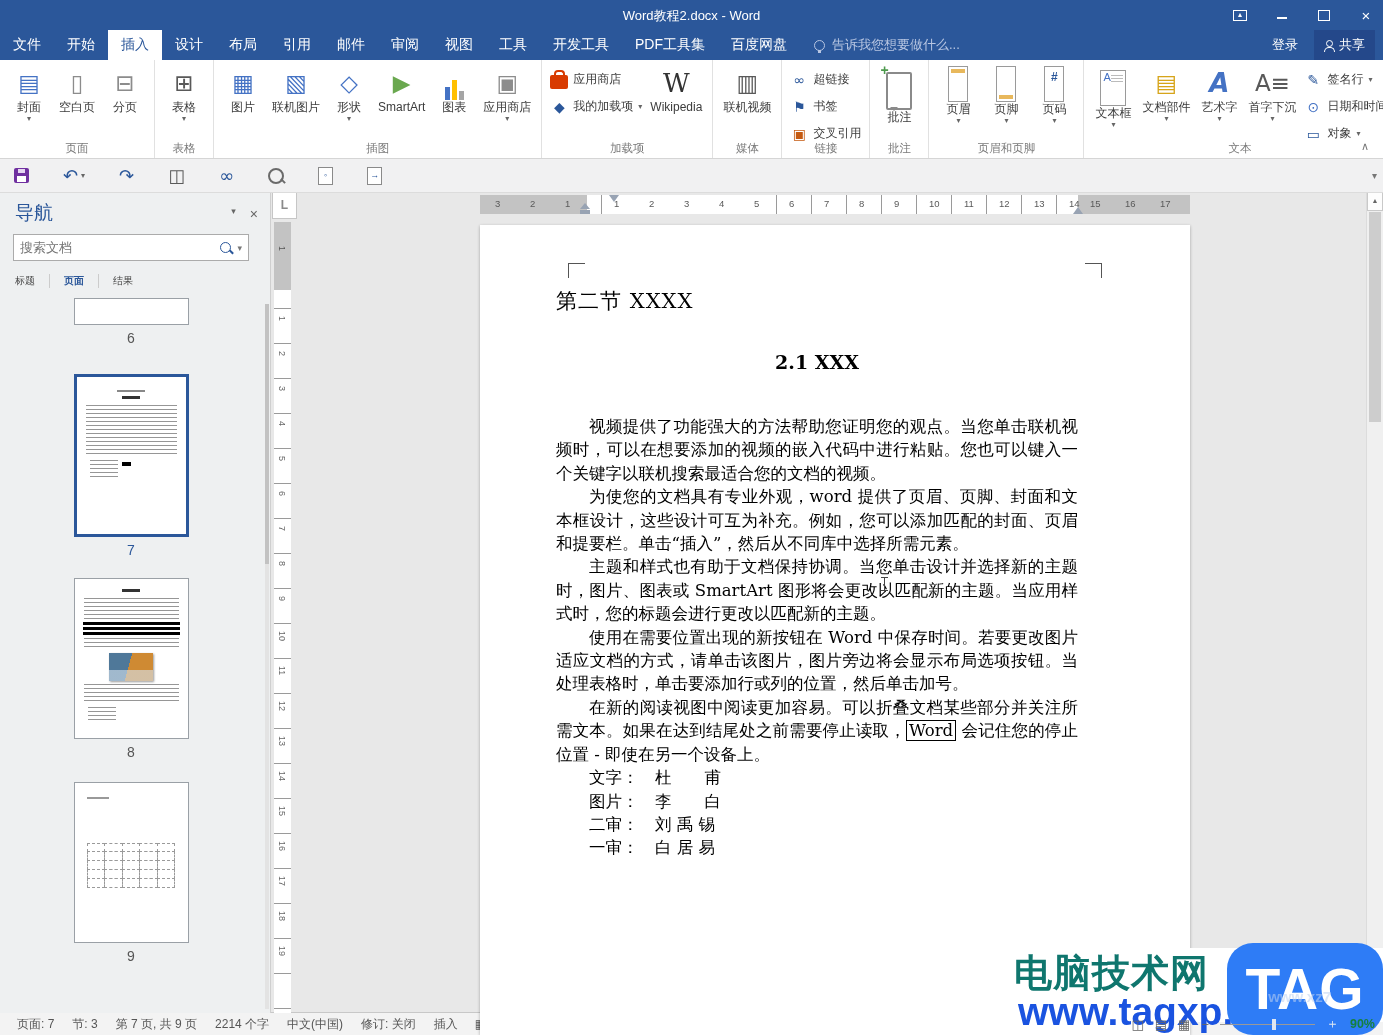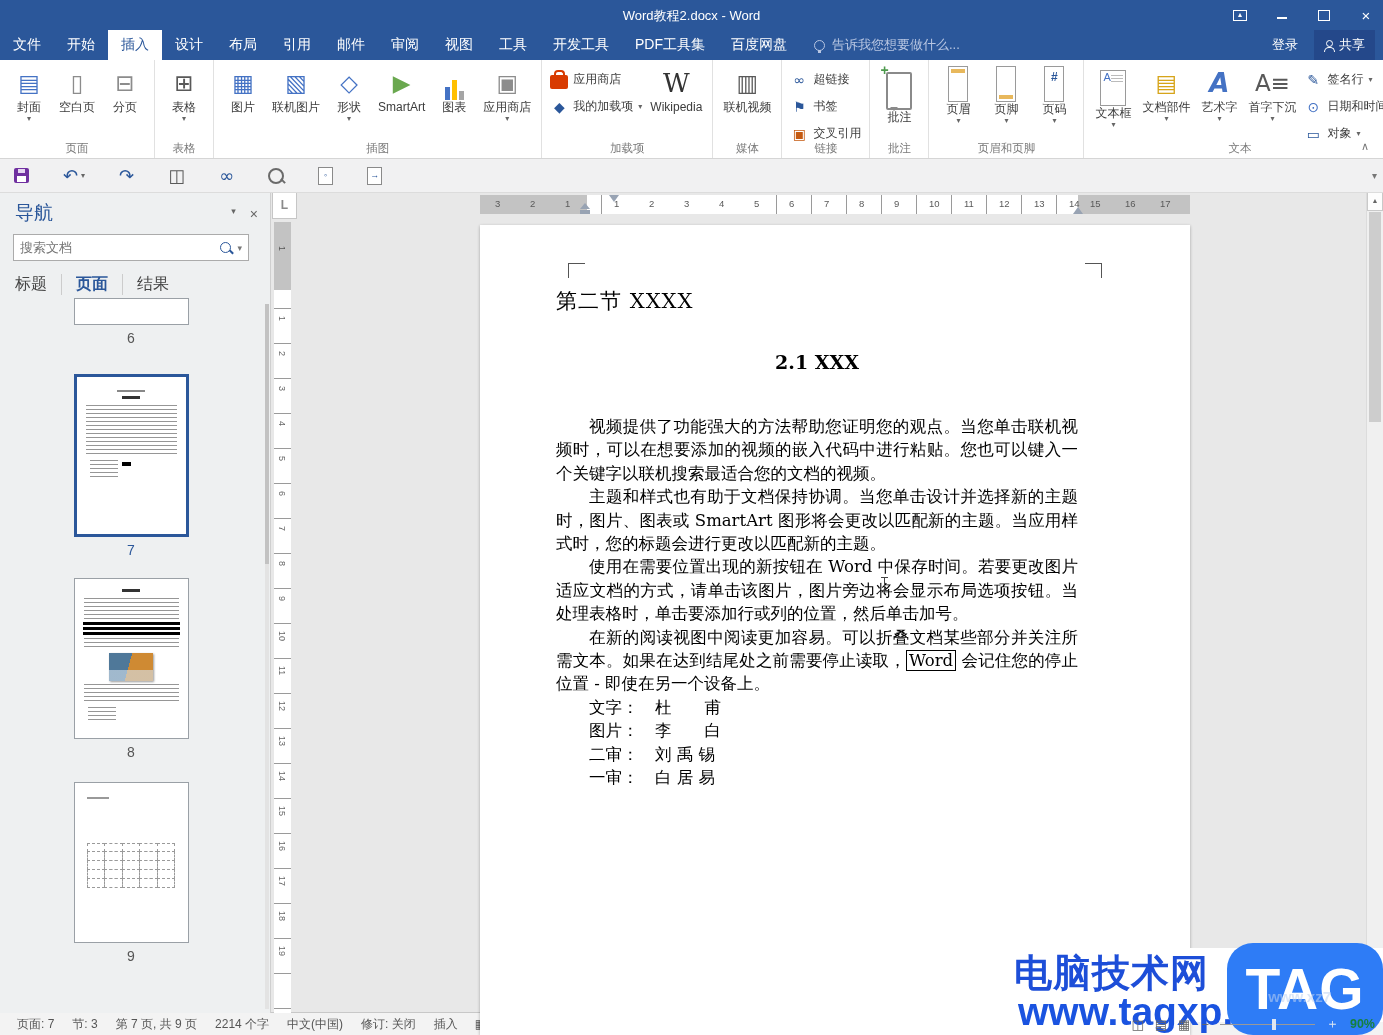--- a/index.html
+++ b/index.html
@@ -63,21 +63,21 @@
   .qat-more{margin-left:auto;padding-right:6px;color:#777;font-size:10px;}
   
   .navpane{position:absolute;top:192px;left:0;width:270px;bottom:22px;background:#eef0f1;border-right:1px solid #cfcfcf;z-index:3;}
   .nav-title{position:absolute;left:15px;top:8px;font-size:19px;color:#2b579a;}
   .nav-hdr-btns{position:absolute;right:12px;top:14px;display:flex;gap:14px;color:#666;font-size:12px;}
   .nav-search{position:absolute;left:13px;right:21px;top:42px;height:25px;background:#fff;border:1px solid #ababab;display:flex;align-items:center;}
   .nav-search input{border:none;outline:none;flex:1;font-size:13px;padding:0 6px;color:#444;background:transparent;font-family:inherit;}
   .mag{width:9px;height:9px;border:1.7px solid #2b579a;border-radius:50%;position:relative;margin-right:4px;}
   .mag:after{content:"";position:absolute;left:8px;top:8px;width:5px;height:1.7px;background:#2b579a;transform:rotate(45deg);}
   .nav-search .sdrop{color:#777;font-size:9px;padding:0 6px 0 2px;}
-  .nav-tabs{position:absolute;left:13px;top:82px;display:flex;font-size:16px;color:#444;}
+  .nav-tabs{position:absolute;left:13px;top:82px;display:flex;font-size:10px;color:#444;}
   .nav-tab{padding:0 14px;border-right:1px solid #ccc;cursor:default;}
   .nav-tab:first-child{padding-left:2px;}
   .nav-tab:last-child{border-right:none;}
   .nav-tab.active{color:#2b579a;font-weight:bold;}
   .thumbs{position:absolute;left:0;right:8px;top:104px;bottom:0;overflow:hidden;}
   .thumb-box{width:115px;margin:0 auto;background:#fff;border:1px solid #9aa0a6;position:relative;box-sizing:border-box;}
   .thumb-box.selected{border:3px solid #2b579a;}
   .thumb-label{text-align:center;font-size:14px;color:#555;margin:5px 0 15px 0;}
   .thumb-label.selected{color:#2b579a;}
   .nav-scroll{position:absolute;right:1px;top:112px;bottom:4px;width:4px;background:#e3e3e3;}
@@ -129,21 +129,21 @@
   .st-icon{font-size:12px;color:#595959;padding:0 8px;}
   .status-right{margin-left:auto;display:flex;align-items:center;gap:11px;padding-right:8px;position:relative;z-index:55;}
   .view-ic{font-size:13px;color:#666;cursor:default;}
   .zoom-minus,.zoom-plus{font-size:13px;color:#666;cursor:default;}
   .zoom-track{width:95px;height:1px;background:#999;position:relative;cursor:default;}
   .zoom-thumb{position:absolute;left:52px;top:-5px;width:4px;height:11px;background:#dfe7f2;}
   .zoom-plus{color:#dfe7f2;}
   .zoom-pct{color:#15803d;font-size:12.5px;font-weight:bold;cursor:default;}
   
   .wm-box{position:absolute;right:0;bottom:13px;width:375px;height:74px;background:#fff;z-index:40;}
-  .wm-site{position:absolute;left:6px;top:0;font-size:38px;font-weight:bold;color:#1d4ed8;letter-spacing:1px;white-space:nowrap;}
+  .wm-site{position:absolute;left:6px;top:0;font-size:38px;font-weight:bold;color:#0f766e;letter-spacing:1px;white-space:nowrap;}
   .wm-url{position:absolute;left:10px;top:42px;font-size:39px;font-weight:bold;color:#1a53e0;white-space:nowrap;}
   .wm-logo{position:absolute;right:0;bottom:0;width:156px;height:92px;background:#2e7cf6;border-radius:26px;z-index:41;display:flex;align-items:center;justify-content:center;color:#fff;font-size:57px;font-weight:bold;letter-spacing:1px;font-family:"Liberation Sans",sans-serif;}
   .wm-ghost{position:absolute;right:52px;bottom:30px;z-index:42;color:rgba(190,210,240,.55);font-size:15px;font-weight:bold;}
 </style>
 </head>
 <body>
 
 <div class="titlebar">
   <div class="tb-title">Word教程2.docx - Word</div>
   <div class="win-controls">
@@ -509,20 +509,21 @@
   </div>
 
 <div class="page">
   <div class="crop crop-tl"></div>
   <div class="crop crop-tr"></div>
   <div class="doc-content">
     <div class="doc-h1">第二节  XXXX</div>
     <div class="doc-h2">2.1 XXX</div>
     <div id="paras-host">
         <p class="doc-p"><span>视频提供了功能强大的方法帮助您证明您的观点。当您单击联机视频时，可以在想要添加的视频的嵌入代码中进行粘贴。您也可以键入一个关键字以联机搜索最适合您的文档的视频。</span></p>
+        <p class="doc-p"><span>为使您的文档具有专业外观，word 提供了页眉、页脚、封面和文本框设计，这些设计可互为补充。例如，您可以添加匹配的封面、页眉和提要栏。单击“插入”，然后从不同库中选择所需元素。</span></p>
         <p class="doc-p"><span>主题和样式也有助于文档保持协调。当您单击设计并选择新的主题时，图片、图表或 SmartArt 图形将会更改以匹配新的主题。当应用样式时，您的标题会进行更改以匹配新的主题。</span></p>
         <p class="doc-p"><span>使用在需要位置出现的新按钮在 Word 中保存时间。若要更改图片适应文档的方式，请单击该图片，图片旁边将会显示布局选项按钮。当处理表格时，单击要添加行或列的位置，然后单击加号。</span></p>
         <p class="doc-p"><span>在新的阅读视图中阅读更加容易。可以折叠文档某些部分并关注所需文本。如果在达到结尾处之前需要停止读取，</span><span class="boxed-word">Word</span><span> 会记住您的停止位置 - 即使在另一个设备上。</span></p>
       </div>
     <div id="credits-host">
         <p class="credit">文字：　杜　　甫</p>
         <p class="credit">图片：　李　　白</p>
         <p class="credit">二审：　刘 禹 锡</p>
         <p class="credit">一审：　白 居 易</p>
       </div>

